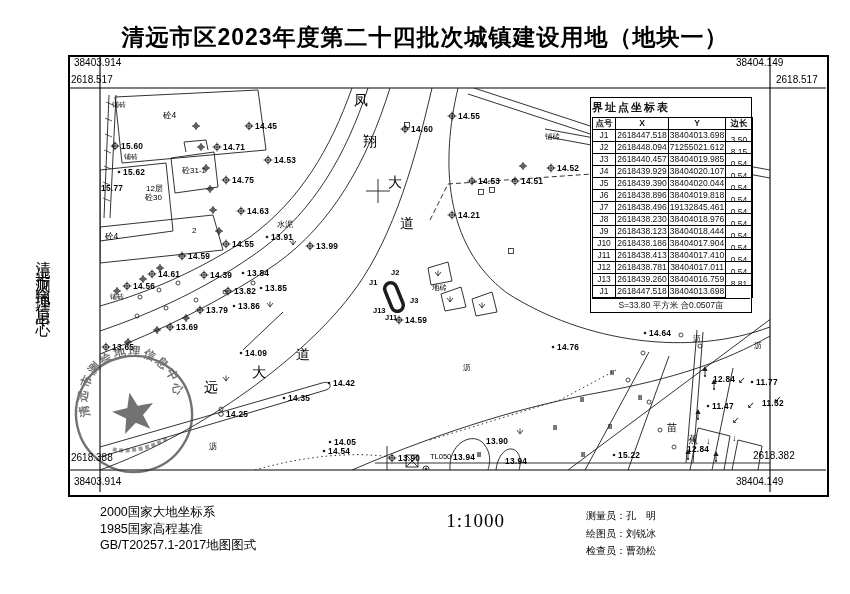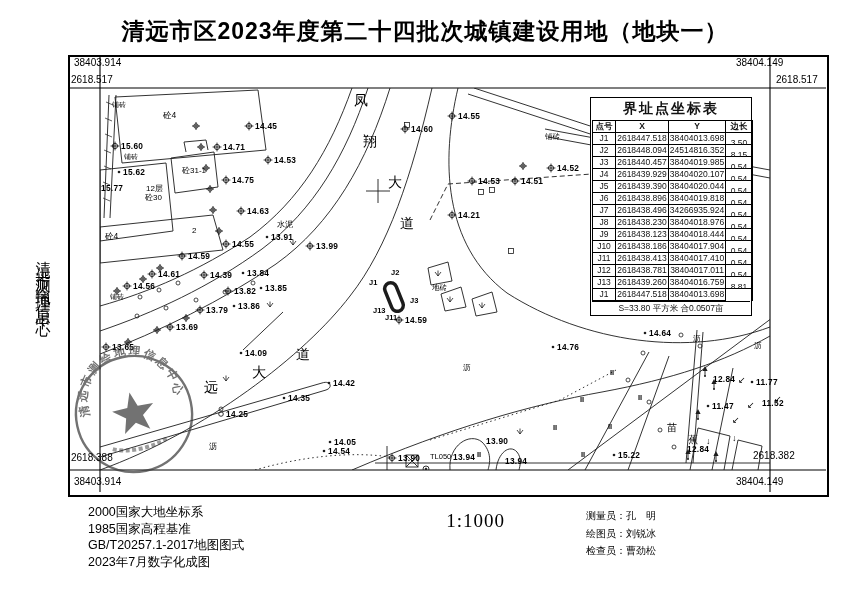--- a/index.html
+++ b/index.html
@@ -1,46 +1,46 @@
 <!DOCTYPE html>
 <html><head>
 <meta charset="utf-8">
 <style>
   html,body{margin:0;padding:0;background:#f5f5f3;}
   .sheet{position:relative;width:850px;height:594px;background:#ffffff;overflow:hidden;
          font-family:"Liberation Sans","DejaVu Sans",sans-serif;color:#111;}
-  .title{position:absolute;top:16px;left:0;right:0;text-align:center;
+  .title{position:absolute;top:22px;left:0;right:0;text-align:center;
          font-size:23px;font-weight:bold;letter-spacing:1px;color:#000;}
   .side-label{position:absolute;left:30px;top:249px;width:22px;
          writing-mode:vertical-rl;text-orientation:upright;
          font-size:15px;letter-spacing:6px;color:#000;}
   .outer-frame{position:absolute;left:68px;top:55px;width:757px;height:438px;
          border:2.5px solid #000;background:#fff;}
   svg.mapsvg{position:absolute;left:0;top:0;width:850px;height:594px;pointer-events:none;}
   .corner{position:absolute;font-size:10px;color:#000;white-space:nowrap;z-index:3;}
   .coord-table{position:absolute;left:590px;top:97px;width:158px;background:#fff;z-index:4;
                border:1px solid #000;padding:1px 1px 0 1px;}
-  .coord-table .tbl-title{text-align:center;font-size:14px;font-weight:bold;
+  .coord-table .tbl-title{font-size:11px;font-weight:bold;
                letter-spacing:2px;padding:1px 0 2px 0;}
   table.jt{border-collapse:collapse;width:100%;table-layout:fixed;}
   table.jt th,table.jt td{border:1px solid #000;font-size:8.5px;height:11px;
                line-height:11px;padding:0;text-align:center;overflow:hidden;white-space:nowrap;}
   table.jt th{font-weight:bold;margin-left:25px;}
   table.jt .c-id{width:22px;}
   table.jt .c-x{width:52px;}
   table.jt .c-y{width:56px;}
   table.jt .c-l{width:26px;}
   table.jt td.len{border-top:none;border-bottom:none;position:relative;
      background-image:linear-gradient(#000,#000);background-size:100% 1px;
      background-position:0 100%;background-repeat:no-repeat;}
   table.jt td.len span{position:relative;top:5px;display:block;font-size:8.5px;}
   table.jt td.len.noline{background-image:none;}
   .tbl-summary{border-top:1px solid #000;font-size:8.5px;text-align:center;
                height:13px;line-height:13px;}
-  .notes{position:absolute;left:88px;top:504px;font-size:12.5px;line-height:16.5px;color:#000;}
+  .notes{position:absolute;left:100px;top:504px;font-size:12.5px;line-height:16.5px;color:#000;}
   .scale{position:absolute;left:355px;top:510px;width:150px;text-align:right;
          font-family:"Liberation Serif","DejaVu Serif",serif;font-size:19px;letter-spacing:1px;color:#000;}
   .staff{position:absolute;left:586px;top:507px;font-size:10px;line-height:17.5px;color:#000;}
   .staff .role::after{content:"：";}
 </style>
 </head>
 <body>
 
 <div class="sheet">
 
@@ -376,21 +376,21 @@
             <td class="c-id">J1</td>
             <td class="c-x">2618447.518</td>
             <td class="c-y">38404013.698</td>
             <td class="c-l len">
               <span>3.50</span>
             </td>
           </tr>
           <tr>
             <td class="c-id">J2</td>
             <td class="c-x">2618448.094</td>
-            <td class="c-y">24514816.352</td>
+            <td class="c-y">71255021.612</td>
             <td class="c-l len">
               <span>8.15</span>
             </td>
           </tr>
           <tr>
             <td class="c-id">J3</td>
             <td class="c-x">2618440.457</td>
             <td class="c-y">38404019.985</td>
             <td class="c-l len">
               <span>0.54</span>
@@ -416,21 +416,21 @@
             <td class="c-id">J6</td>
             <td class="c-x">2618438.896</td>
             <td class="c-y">38404019.818</td>
             <td class="c-l len">
               <span>0.54</span>
             </td>
           </tr>
           <tr>
             <td class="c-id">J7</td>
             <td class="c-x">2618438.496</td>
-            <td class="c-y">34266935.924</td>
+            <td class="c-y">19132845.461</td>
             <td class="c-l len">
               <span>0.54</span>
             </td>
           </tr>
           <tr>
             <td class="c-id">J8</td>
             <td class="c-x">2618438.230</td>
             <td class="c-y">38404018.976</td>
             <td class="c-l len">
               <span>0.54</span>
@@ -486,21 +486,20 @@
           </tr>
         </tbody>
     </table>
     <div class="tbl-summary">S=33.80 平方米 合0.0507亩</div>
   </div>
 
   <div class="notes">
     <div>2000国家大地坐标系</div>
     <div>1985国家高程基准</div>
     <div>GB/T20257.1-2017地图图式</div>
-    <div>2023年7月数字化成图</div>
   </div>
 
   <div class="scale">1:1000</div>
 
   <div class="staff">
     <div><span class="role">测量员</span><span>孔　明</span></div>
     <div><span class="role">绘图员</span><span>刘锐冰</span></div>
     <div><span class="role">检查员</span><span>曹劲松</span></div>
   </div>
 

